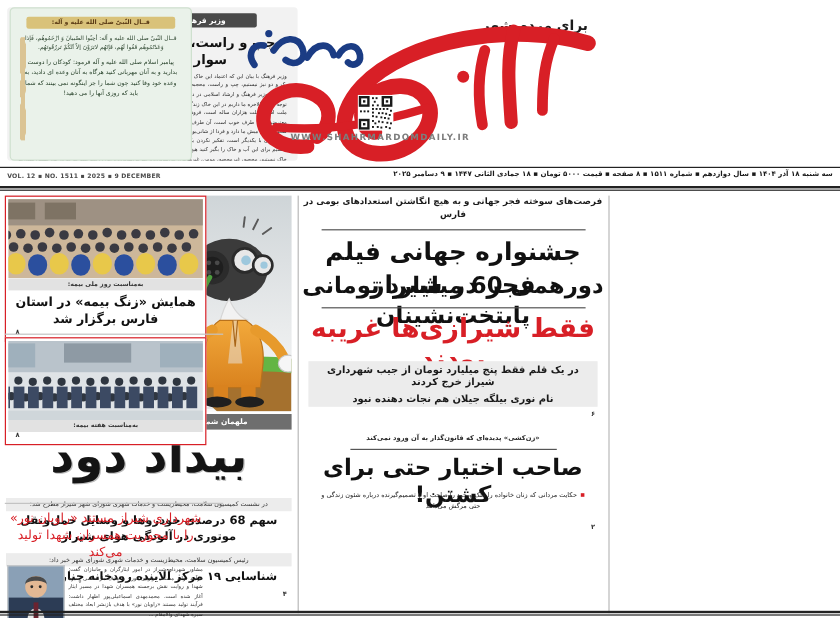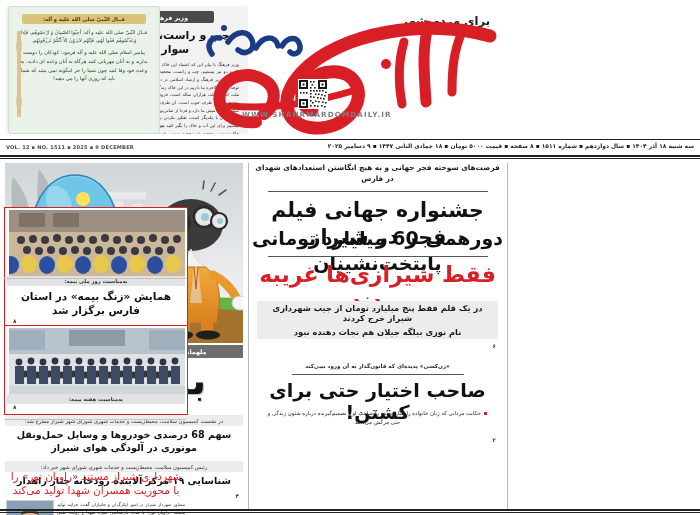--- a/index.html
+++ b/index.html
@@ -146,21 +146,21 @@
     position:absolute;right:0;width:253px;text-align:center;
     font-size:19px;font-weight:bold;color:#111;letter-spacing:-.6px;
   }
   .mid-bullets{
     position:absolute;right:14px;width:225px;text-align:center;
     font-size:5.4px;line-height:1.75;color:#222;
   }
   .bul{display:inline-block;width:3.5px;height:3.5px;background:#d81f26;margin-left:3px;vertical-align:middle;}
 
   
-  .rbox{position:absolute;left:0;width:184px;box-sizing:border-box;margin-top:44px;}
+  .rbox{position:absolute;left:0;width:168px;box-sizing:border-box;}
   .rbox-frame{border:1.6px solid #d81f26;padding:2px;background:#fff;}
   .rphoto{width:100%;height:66px;display:block;overflow:hidden;position:relative;}
   .rcap{
     background:#e2e2e2;color:#333;font-size:5.2px;text-align:center;padding:2px 0;font-weight:bold;
   }
   .rhead{
     font-size:10.5px;font-weight:bold;color:#111;text-align:center;line-height:1.35;padding:3px 2px 1px 2px;
   }
   .rhead-red{
     font-size:10.5px;font-weight:normal;color:#d81f26;text-align:center;line-height:1.35;padding:2px 2px;
@@ -417,21 +417,21 @@
       <div class="sub-head" style="top:268px;">سهم 68 درصدی خودروها و وسایل حمل‌ونقل موتوری در آلودگی هوای شیراز</div>
 
       <div class="sub-kicker" style="top:300px;">رئیس کمیسیون سلامت، محیط‌زیست و خدمات شهری شورای شهر خبر داد:</div>
       <div class="sub-head" style="top:314px;">شناسایی ۱۹ مرکز آلاینده رودخانه چنار راهدار</div>
 
       <div class="pgnum" style="right:6px;top:332px;">۴</div>
     </div>
 
     <div class="col-mid">
 
-      <div class="mid-kicker">فرصت‌های سوخته فجر جهانی و به هیچ انگاشتن استعدادهای شهدای در فارس</div>
+      <div class="mid-kicker">فرصت‌های سوخته فجر جهانی و به هیچ انگاشتن استعدادهای بومی در فارس</div>
       <div class="mid-rule" style="top:30px;"></div>
 
       <div class="mid-h1" style="top:36px;">جشنواره جهانی فیلم فجر در شیراز</div>
       <div class="mid-h2" style="top:65px;">دورهمی 60 میلیارد تومانی پایتخت‌نشینان</div>
 
       <div class="mid-rule" style="top:95px;"></div>
 
       <div class="mid-red" style="top:101px;">فقط شیرازی‌ها غریبه بودند</div>
 
       <div class="mid-bar" style="top:140px;">در یک قلم فقط پنج میلیارد تومان از جیب شهرداری شیراز خرج کردند</div>

